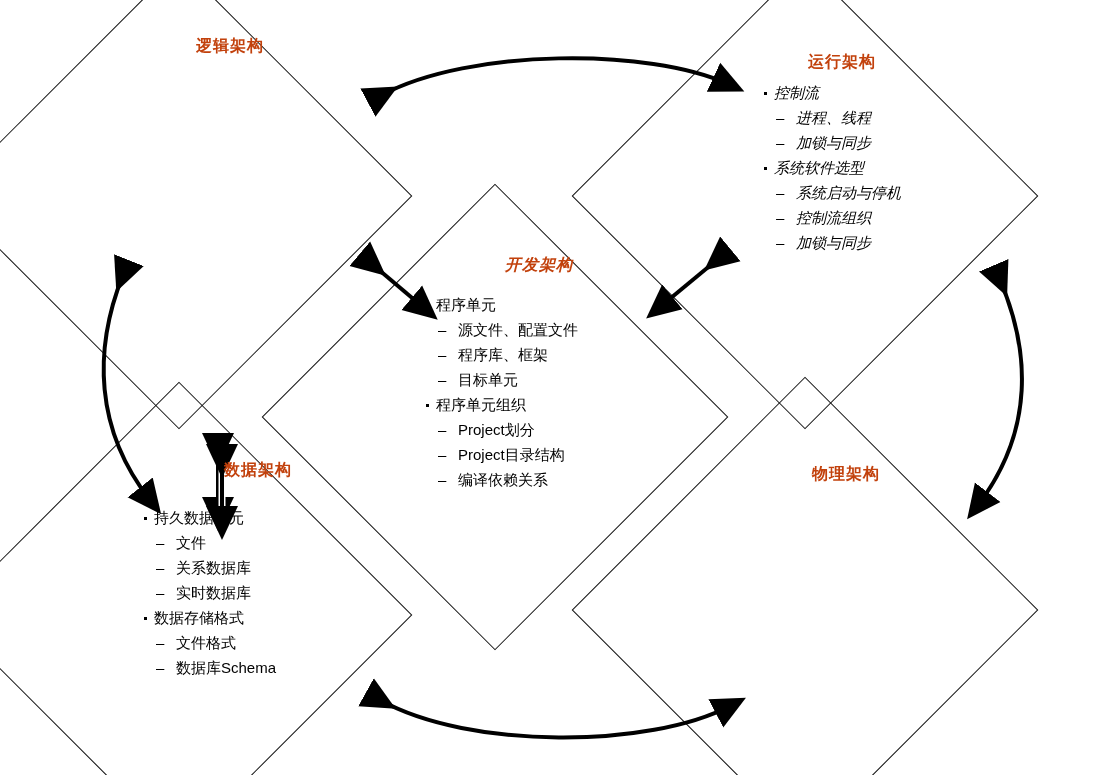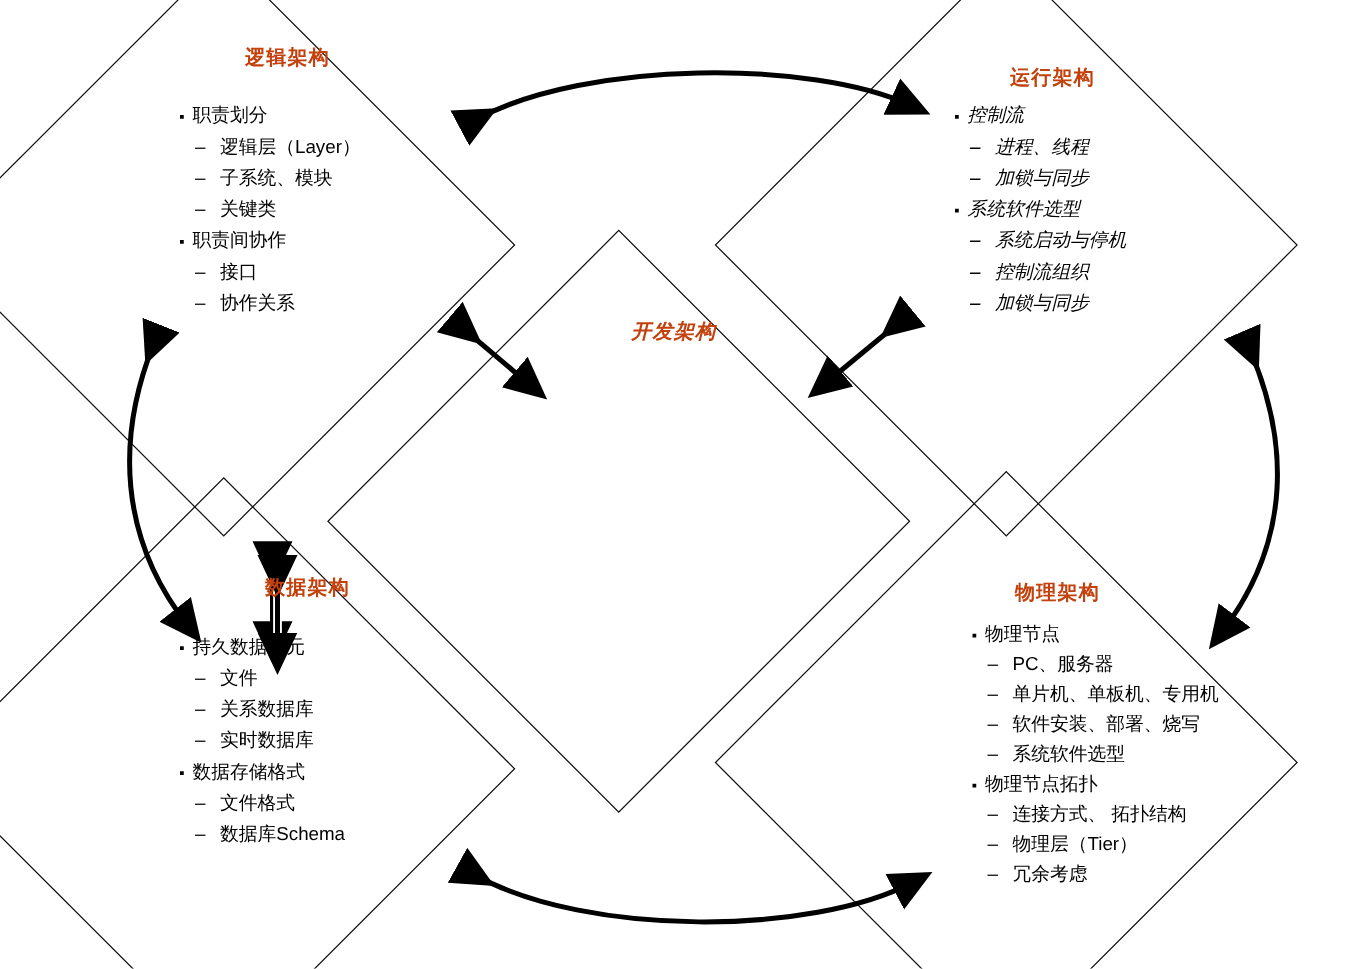--- a/index.html
+++ b/index.html
@@ -109,60 +109,50 @@
   </svg>
 
   <svg class="diagram-layer" viewBox="0 0 1096 775" style="pointer-events:none;">
     <path d="M222,465 L 222,520" stroke="#ffffff" stroke-width="7" fill="none"></path>
   </svg>
   <svg class="diagram-layer" viewBox="0 0 1096 775">
     <path d="M222,460 L 222,522" stroke="#000" stroke-width="4" fill="none" marker-start="url(#ah)" marker-end="url(#ah)"></path>
   </svg>
 
   <div class="node-title" style="left:196px; top:36px;">逻辑架构</div>
-  <div class="node-body" style="left:142px; top:85px;">
-    <div class="b-item">职责划分</div>
-    <div class="d-item">逻辑层（Layer）</div>
-    <div class="d-item">子系统、模块</div>
-    <div class="d-item">关键类</div>
-    <div class="b-item">职责间协作</div>
-    <div class="d-item">接口</div>
-    <div class="d-item">协作关系</div>
-  </div>
 
   <div class="node-title" style="left:808px; top:52px;">运行架构</div>
   <div class="node-body" style="left:762px; top:85px;font-style:italic;">
     <div class="b-item">控制流</div>
     <div class="d-item">进程、线程</div>
     <div class="d-item">加锁与同步</div>
     <div class="b-item">系统软件选型</div>
     <div class="d-item">系统启动与停机</div>
     <div class="d-item">控制流组织</div>
     <div class="d-item">加锁与同步</div>
   </div>
 
   <div class="node-title" style="left:505px; top:255px;font-style:italic;">开发架构</div>
+  <div class="node-body" style="left:424px; top:297px;">
+    <div class="b-item">程序单元</div>
+    <div class="d-item">源文件、配置文件</div>
+    <div class="d-item">程序库、框架</div>
+    <div class="d-item">目标单元</div>
+    <div class="b-item">程序单元组织</div>
+    <div class="d-item">Project划分</div>
+    <div class="d-item">Project目录结构</div>
+    <div class="d-item">编译依赖关系</div>
+  </div>
 
-  <div class="node-title" style="left:212px; top:460px;text-align:center;">数据架构</div>
+  <div class="node-title" style="left:224px; top:460px;text-align:center;">数据架构</div>
   <div class="node-body" style="left:142px; top:510px;">
     <div class="b-item">持久数据单元</div>
     <div class="d-item">文件</div>
     <div class="d-item">关系数据库</div>
     <div class="d-item">实时数据库</div>
     <div class="b-item">数据存储格式</div>
     <div class="d-item">文件格式</div>
     <div class="d-item">数据库Schema</div>
   </div>
 
   <div class="node-title" style="left:812px; top:464px;">物理架构</div>
-  <div class="node-body tight" style="left:776px; top:500px;">
-    <div class="b-item">物理节点</div>
-    <div class="d-item">PC、服务器</div>
-    <div class="d-item">单片机、单板机、专用机</div>
-    <div class="d-item">软件安装、部署、烧写</div>
-    <div class="d-item">系统软件选型</div>
-    <div class="b-item">物理节点拓扑</div>
-    <div class="d-item">连接方式、 拓扑结构</div>
-    <div class="d-item">物理层（Tier）</div>
-    <div class="d-item">冗余考虑</div>
-  </div>
 
 </div>
 
 </body></html>

